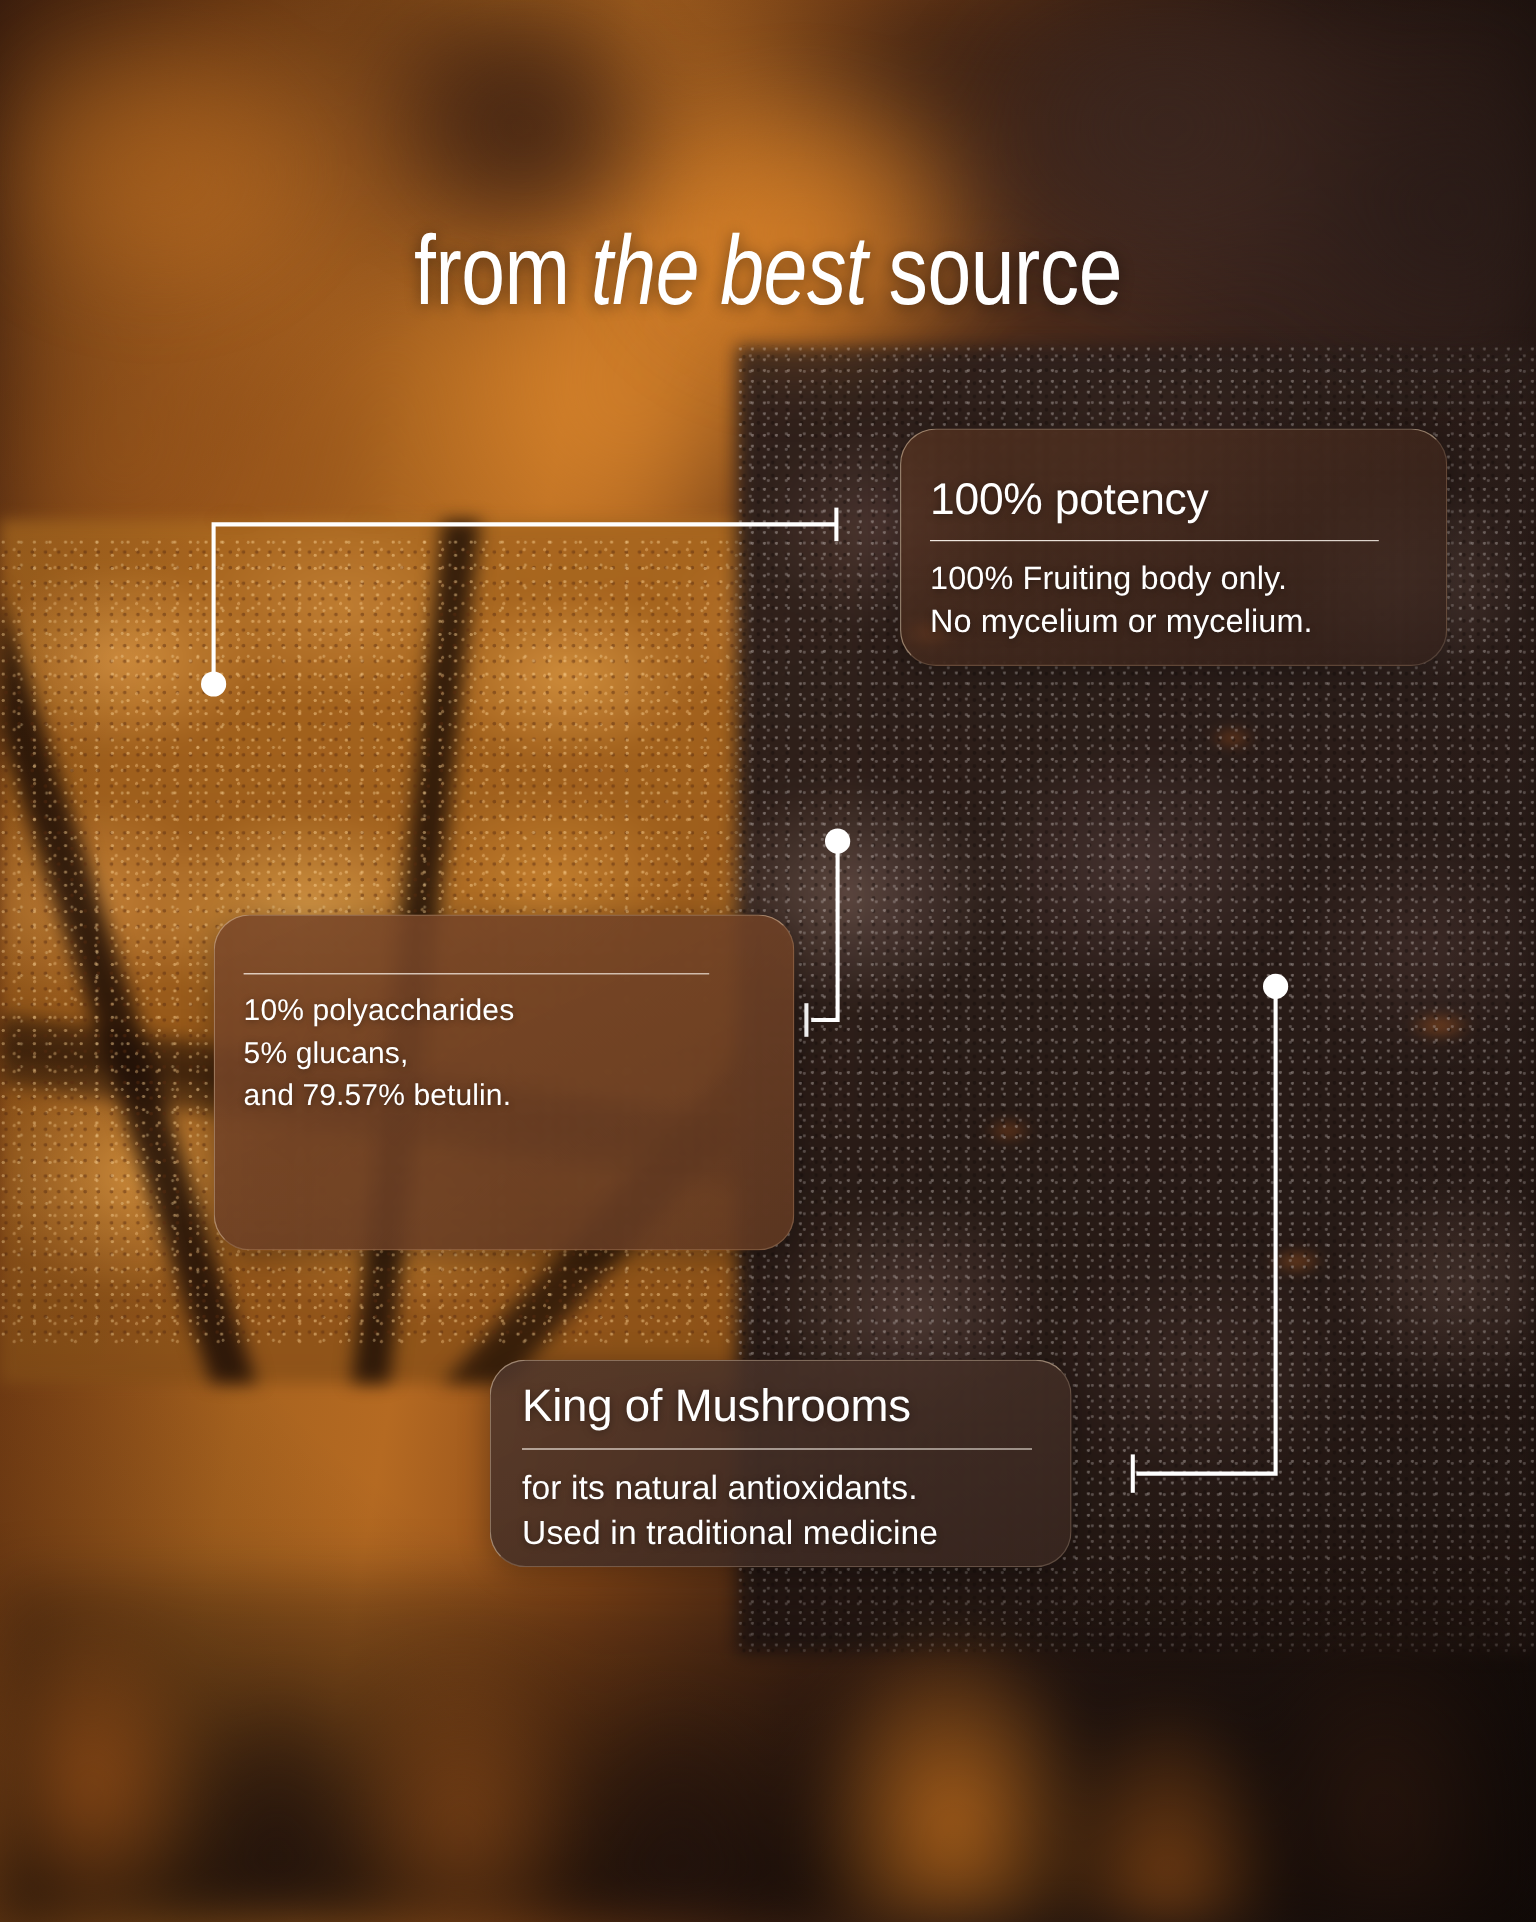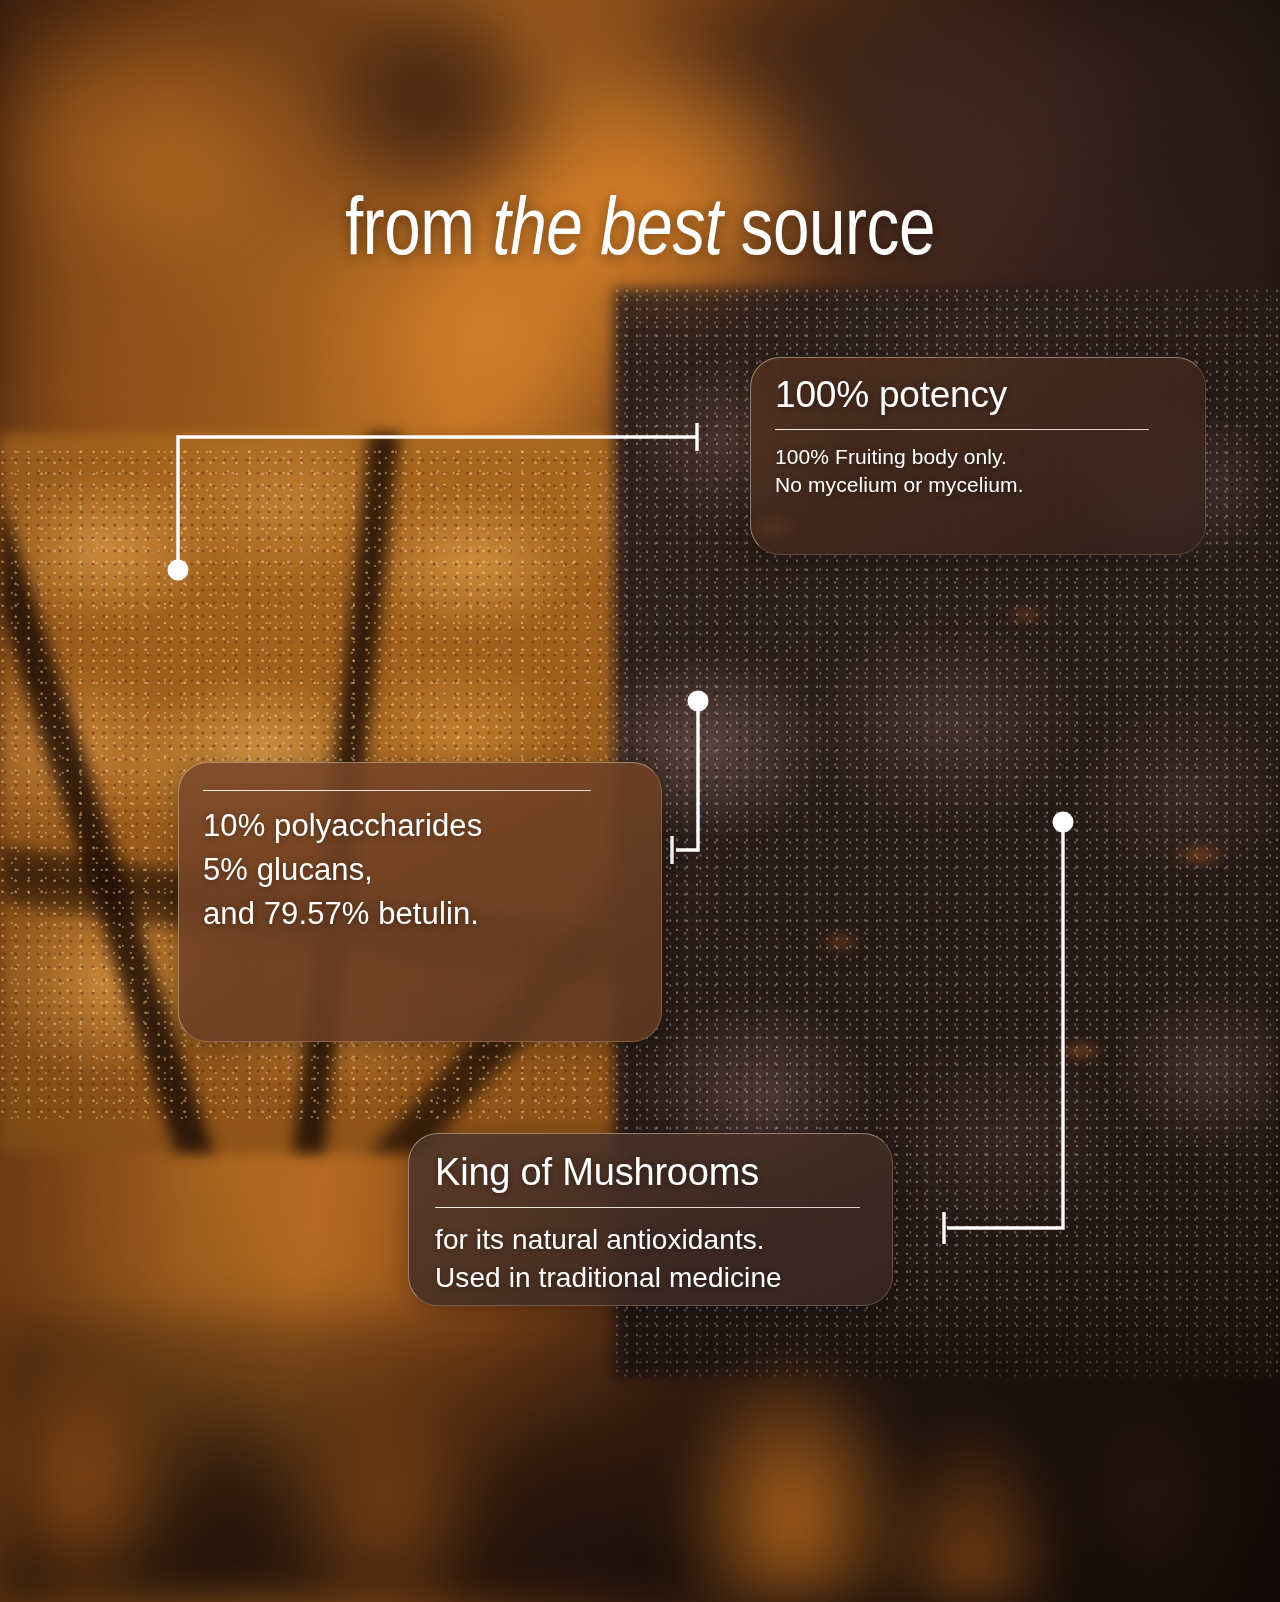--- a/index.html
+++ b/index.html
@@ -177,40 +177,40 @@
   svg#connectors {
     position:absolute; inset:0;
     width:1280px; height:1602px;
     pointer-events:none;
   }
 
   
   .card {
     position:absolute;
     border-radius:30px;
-    padding:15px 24px 20px 24px;
+    padding:36px 24px 20px 24px;
     color:#fff;
     backdrop-filter:blur(3px);
     box-shadow:0 4px 26px rgba(0,0,0,.30);
   }
   .card .title {
     font-size:37px;
     font-weight:300;
     letter-spacing:-.2px;
     line-height:1.18;
     white-space:nowrap;
     text-shadow:0 1px 7px rgba(0,0,0,.4);
   }
   .card .rule {
     height:1px;
     background:linear-gradient(90deg, rgba(255,248,240,.92), rgba(255,248,240,.82));
     margin:12px 0 13px 0;
   }
   .card .body {
-    font-size:21px;
+    font-size:27px;
     font-weight:300;
     line-height:1.36;
     letter-spacing:.1px;
     text-shadow:0 1px 6px rgba(0,0,0,.4);
   }
 
   #card-potency {
     left:750px; top:357px; width:456px; height:198px;
     background:linear-gradient(150deg, rgba(92,52,30,.62), rgba(50,32,26,.80));
     border:1px solid rgba(255,232,200,.45);
@@ -221,21 +221,21 @@
 
   #card-profile {
     left:178px; top:762px; width:484px; height:280px;
     background:linear-gradient(155deg, rgba(122,71,40,.88), rgba(96,56,33,.90));
     border:1px solid rgba(255,232,200,.42);
     border-right-color:rgba(255,232,200,.18);
     border-bottom-color:rgba(255,232,200,.18);
   }
   #card-profile .title { font-size:40px; }
   #card-profile .rule { margin-right:46px; }
-  #card-profile .body { font-size:31px; line-height:1.42; }
+  #card-profile .body { font-size:25px; line-height:1.42; }
 
   #card-king {
     left:408px; top:1133px; width:485px; height:173px;
     background:linear-gradient(155deg, rgba(78,54,44,.85), rgba(56,38,31,.88));
     border:1px solid rgba(255,232,200,.46);
     border-right-color:rgba(255,232,200,.20);
     border-bottom-color:rgba(255,232,200,.20);
   }
   #card-king { padding:16px 26px 18px 26px; }
   #card-king .title { font-size:38px; }

